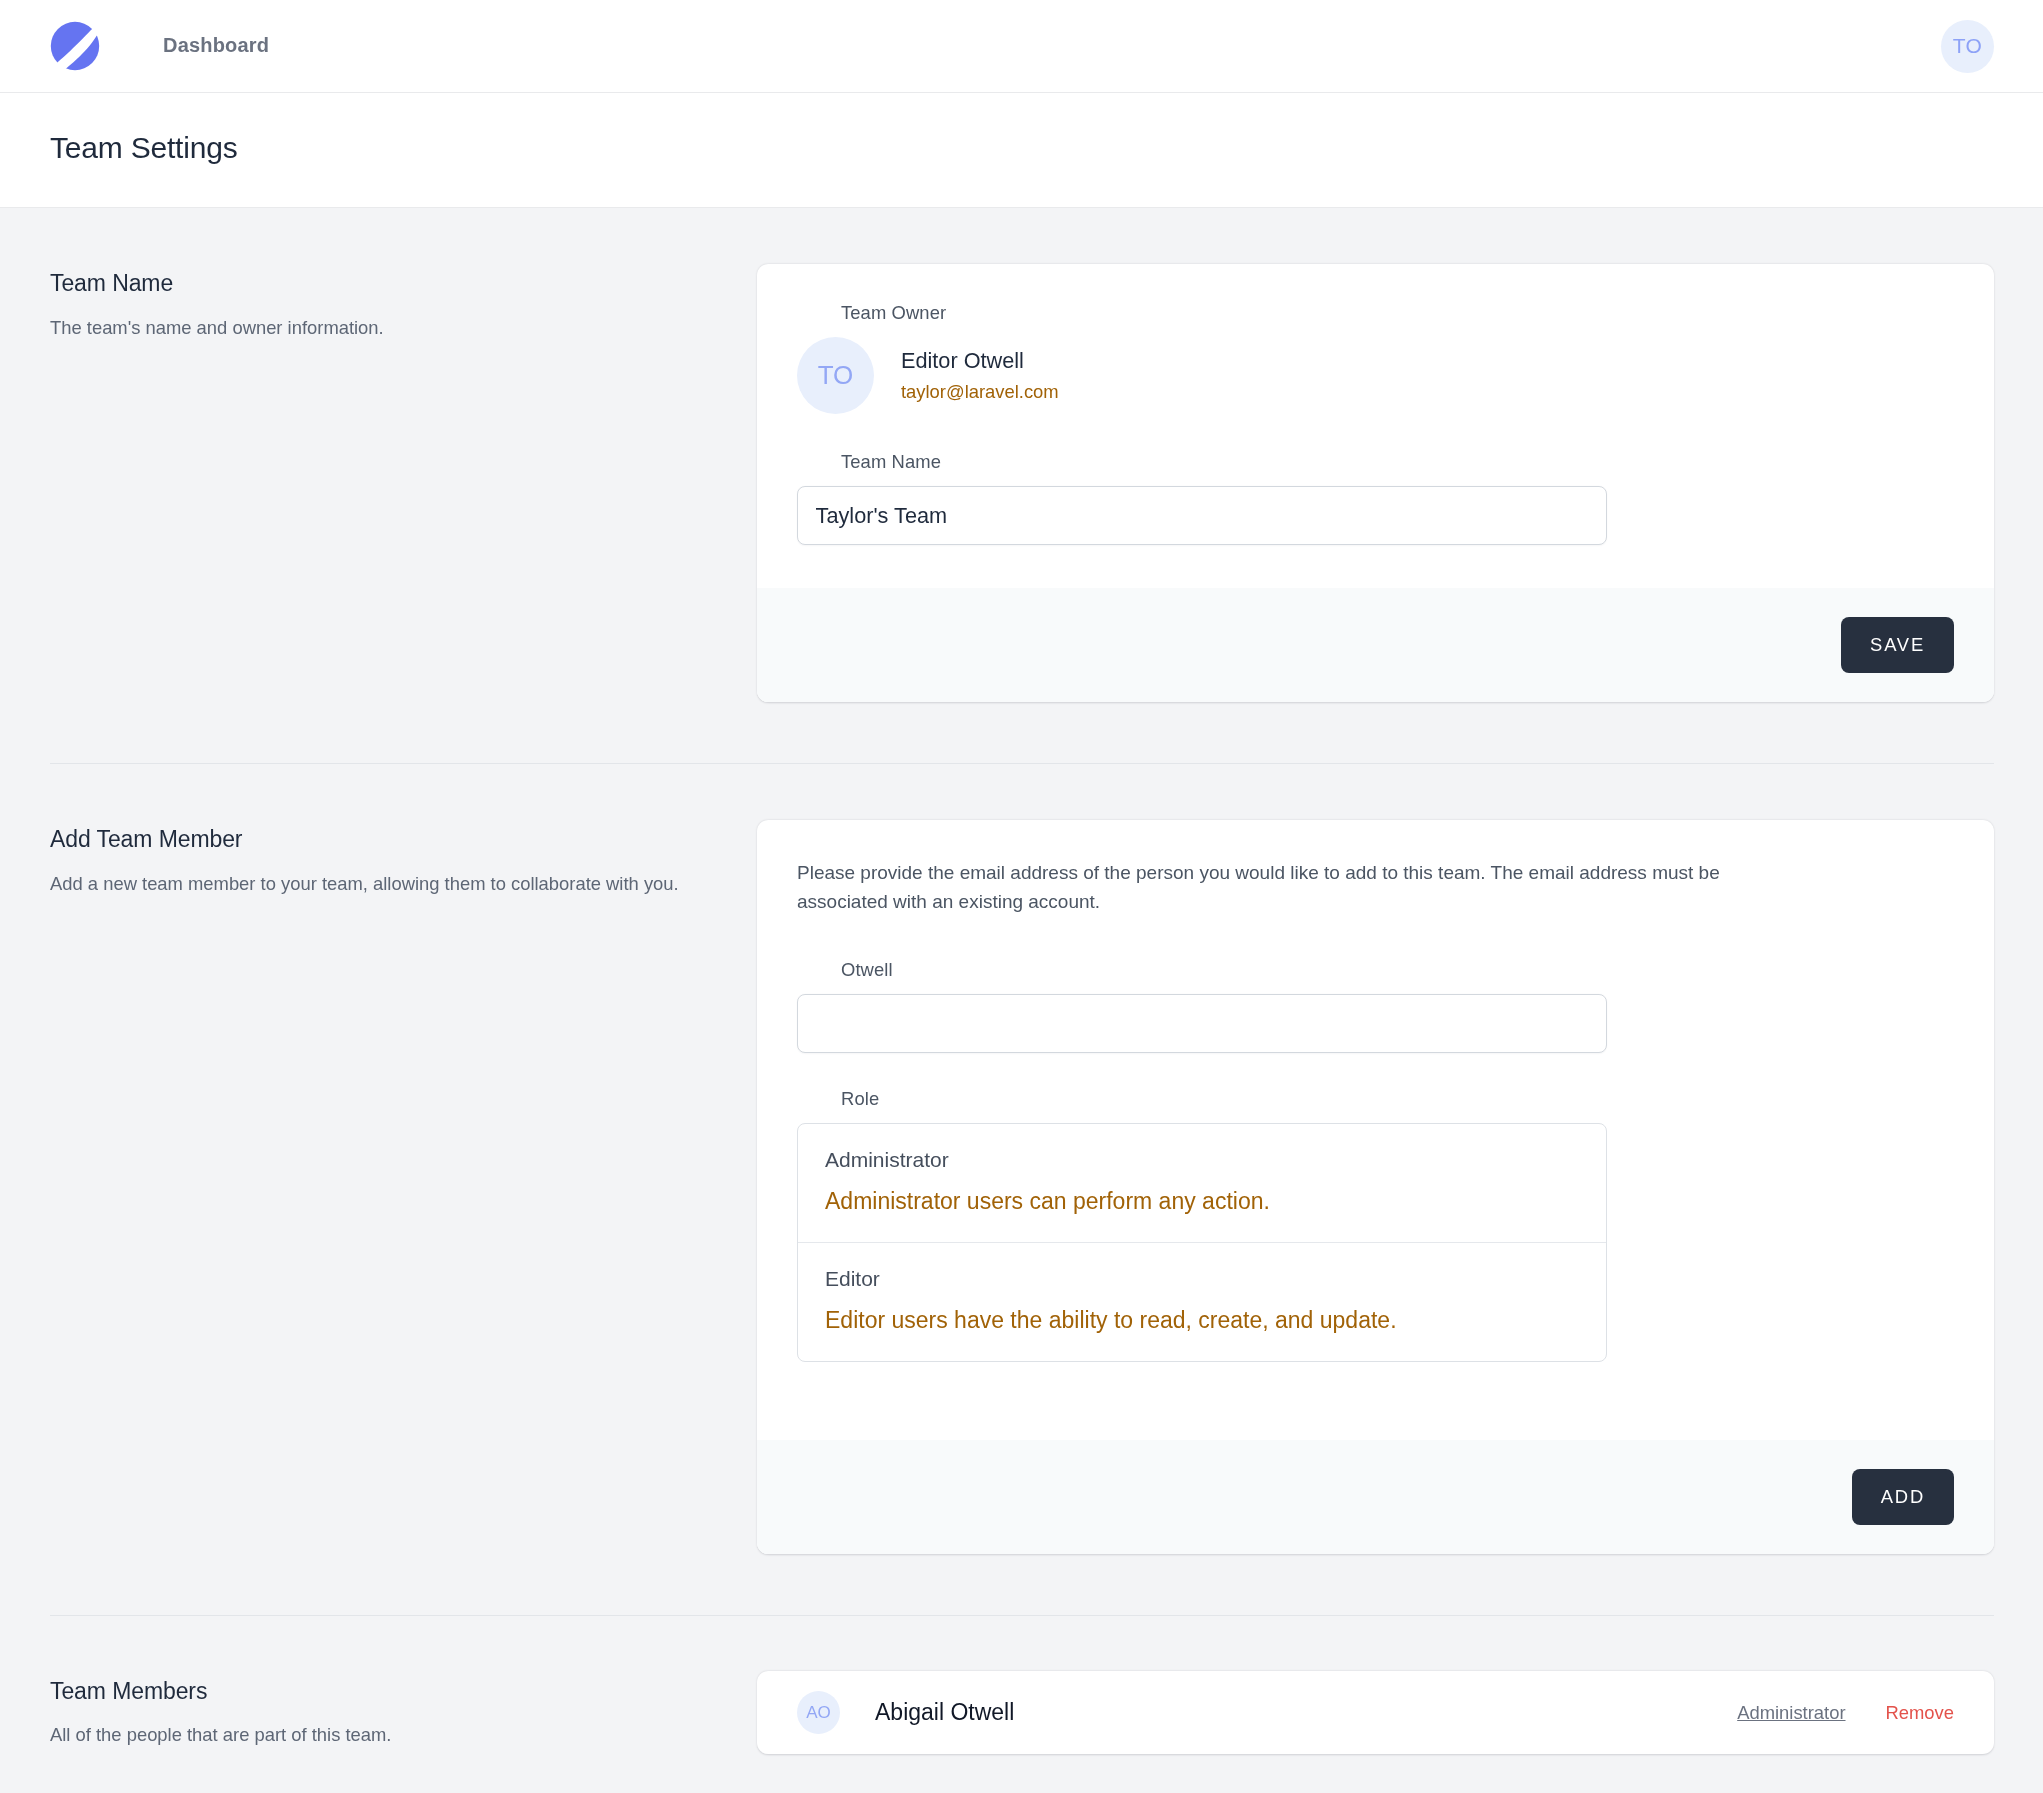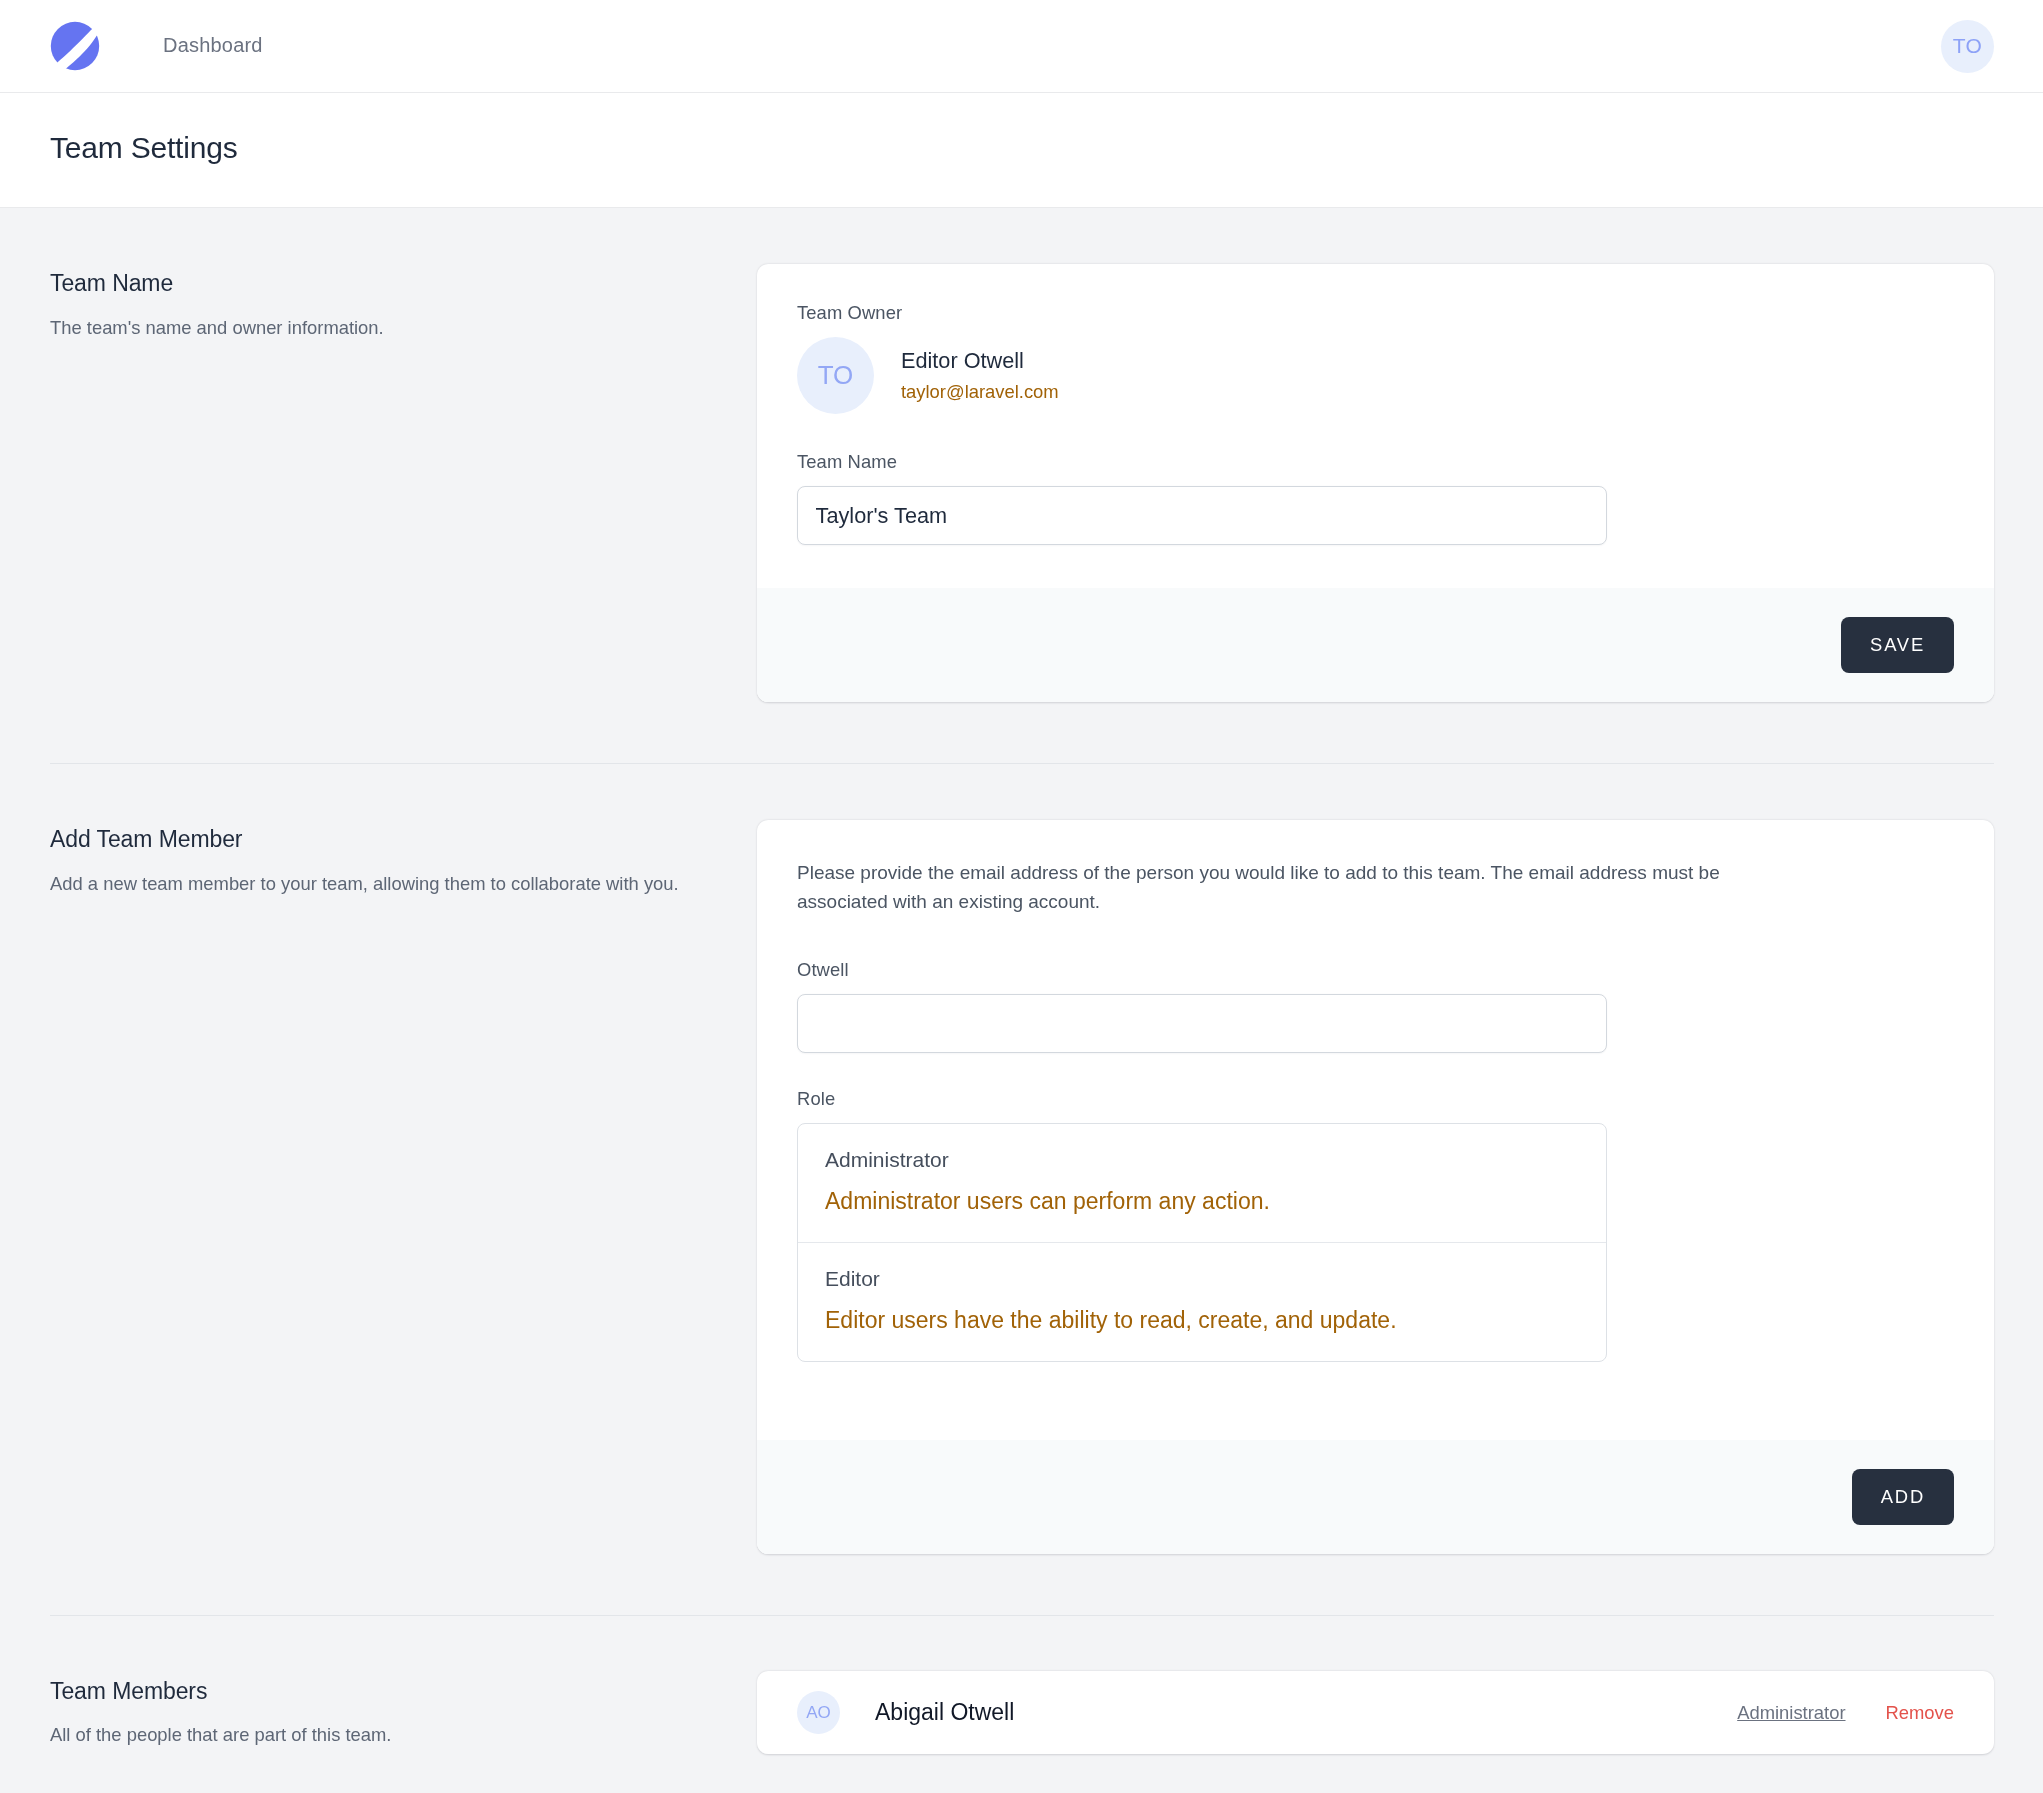--- a/index.html
+++ b/index.html
@@ -24,20 +24,21 @@
     width: 50px;
     height: 50px;
     flex: 0 0 auto;
     display: block;
   }
   .nav-links {
     display: flex;
     align-items: center;
     margin-left: 63px;
     height: 100%;
+    font-weight: bold;
   }
   .nav-link {
     font-size: 20px;
     color: #6b7280;
     letter-spacing: 0.2px;
     text-decoration: none;
     padding: 34px 0;
     border-bottom: 2.4px solid transparent;
     cursor: pointer;
   }
@@ -118,20 +119,21 @@
     align-items: flex-end;
     justify-content: flex-end;
   }
 
   .field-label {
     display: block;
     font-size: 18.4px;
     color: #4b5563;
     margin-bottom: 13px;
     letter-spacing: 0.1px;
+    margin-left: 44px;
   }
 
   
   .owner-row {
     display: flex;
     align-items: center;
     margin-bottom: 37px;
   }
   .avatar-lg {
     width: 77px;

